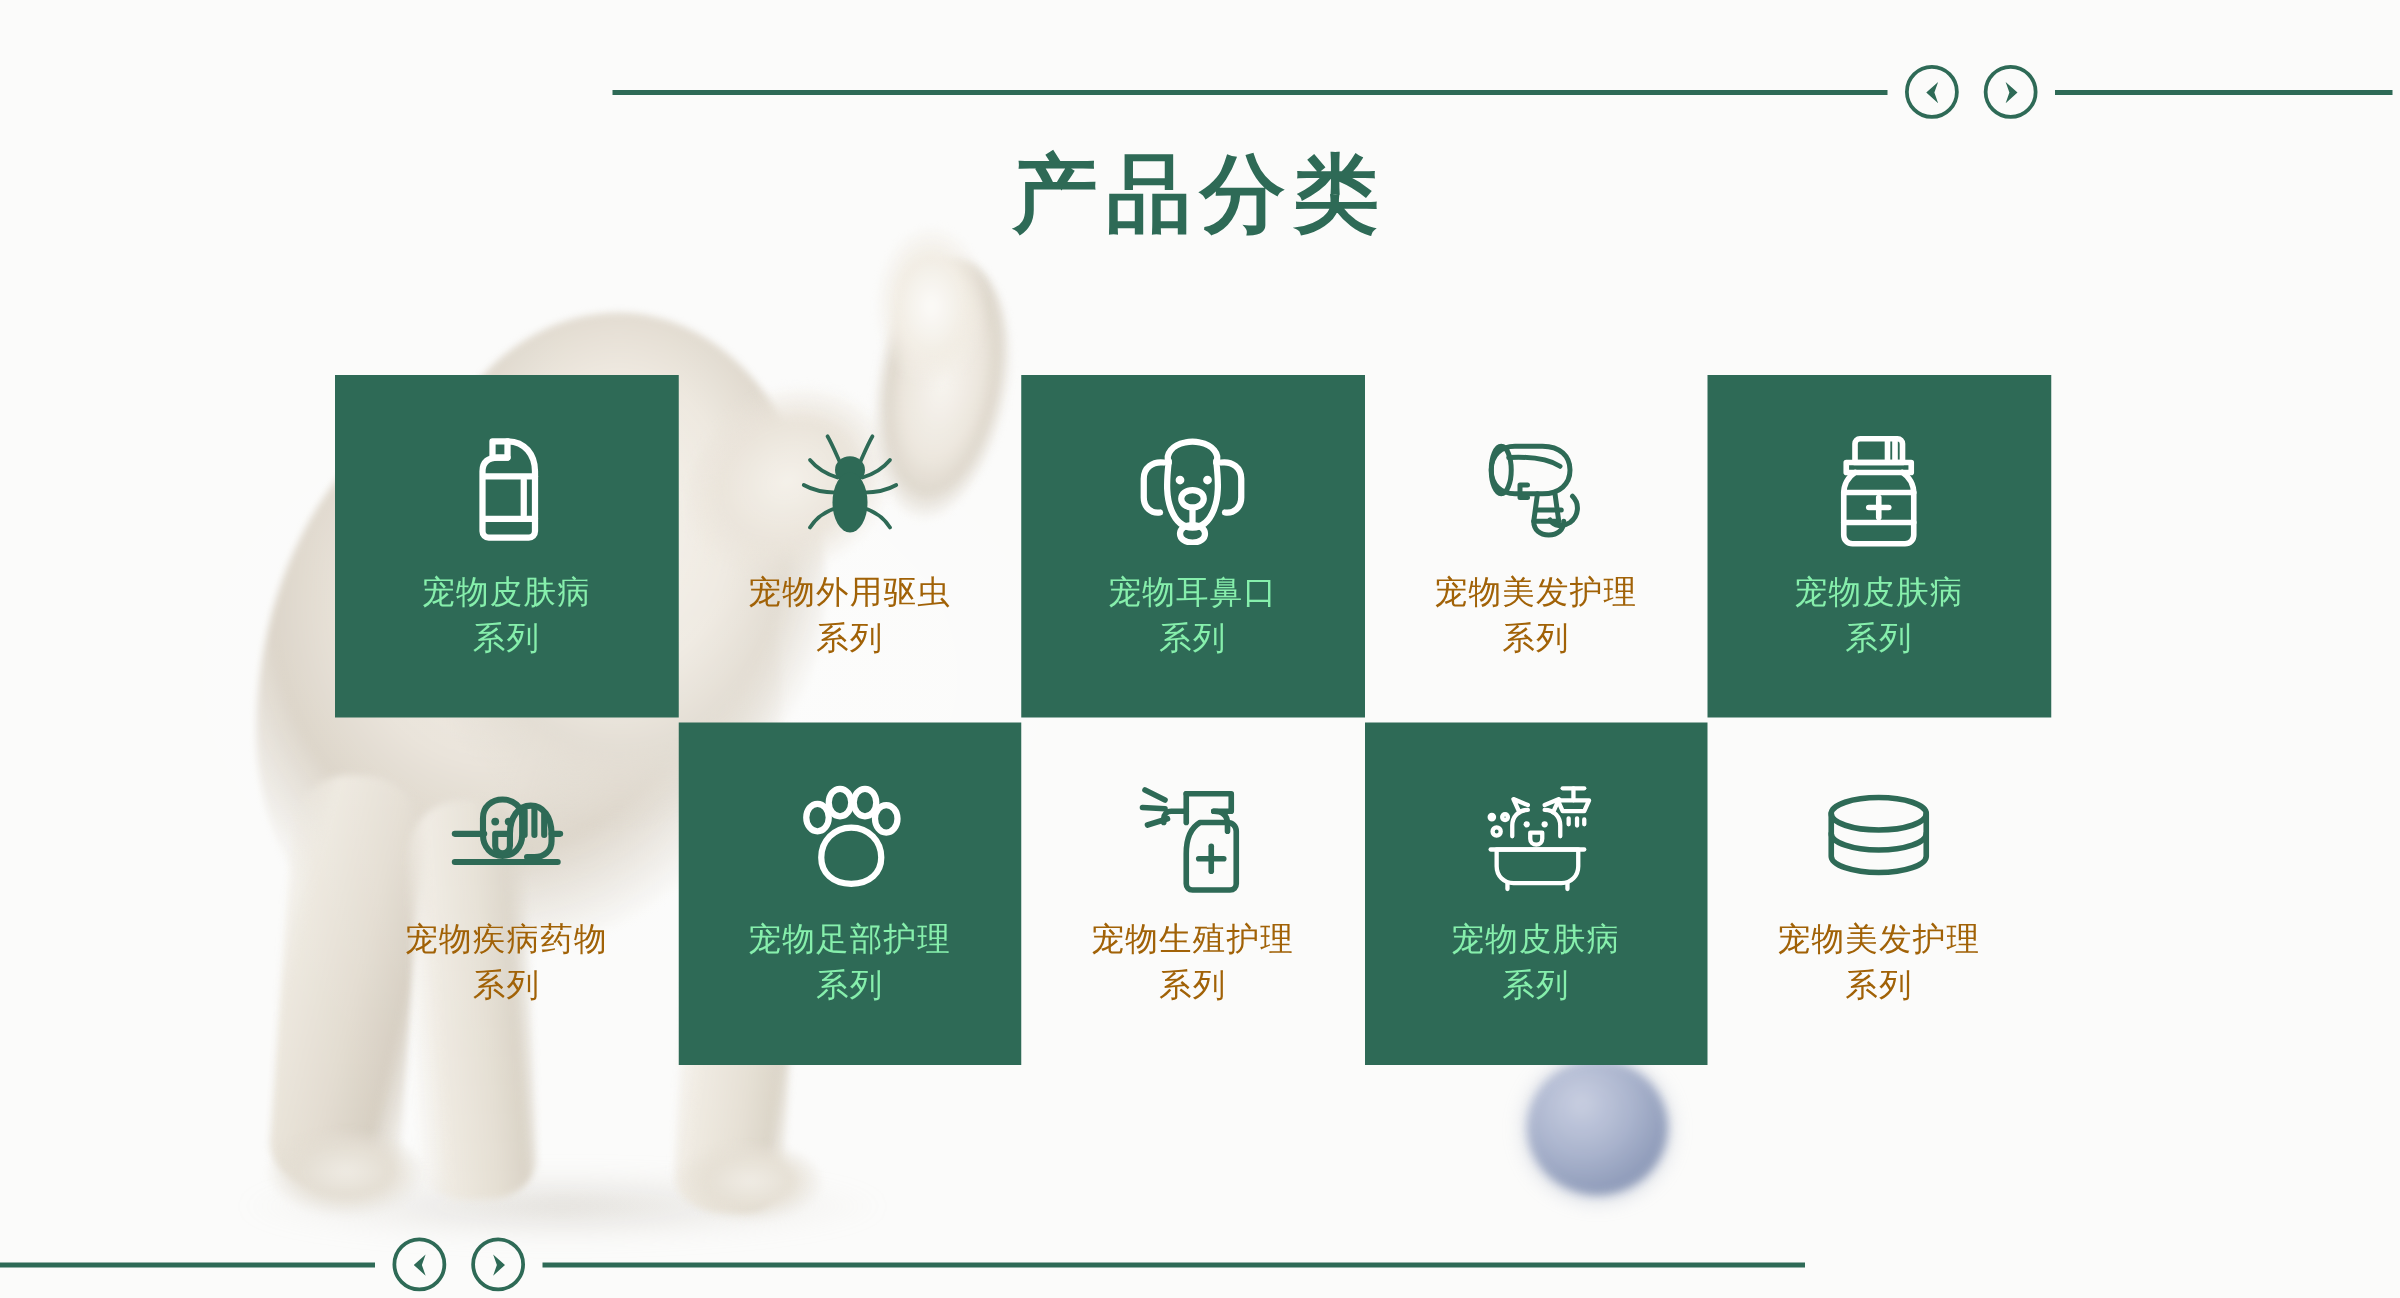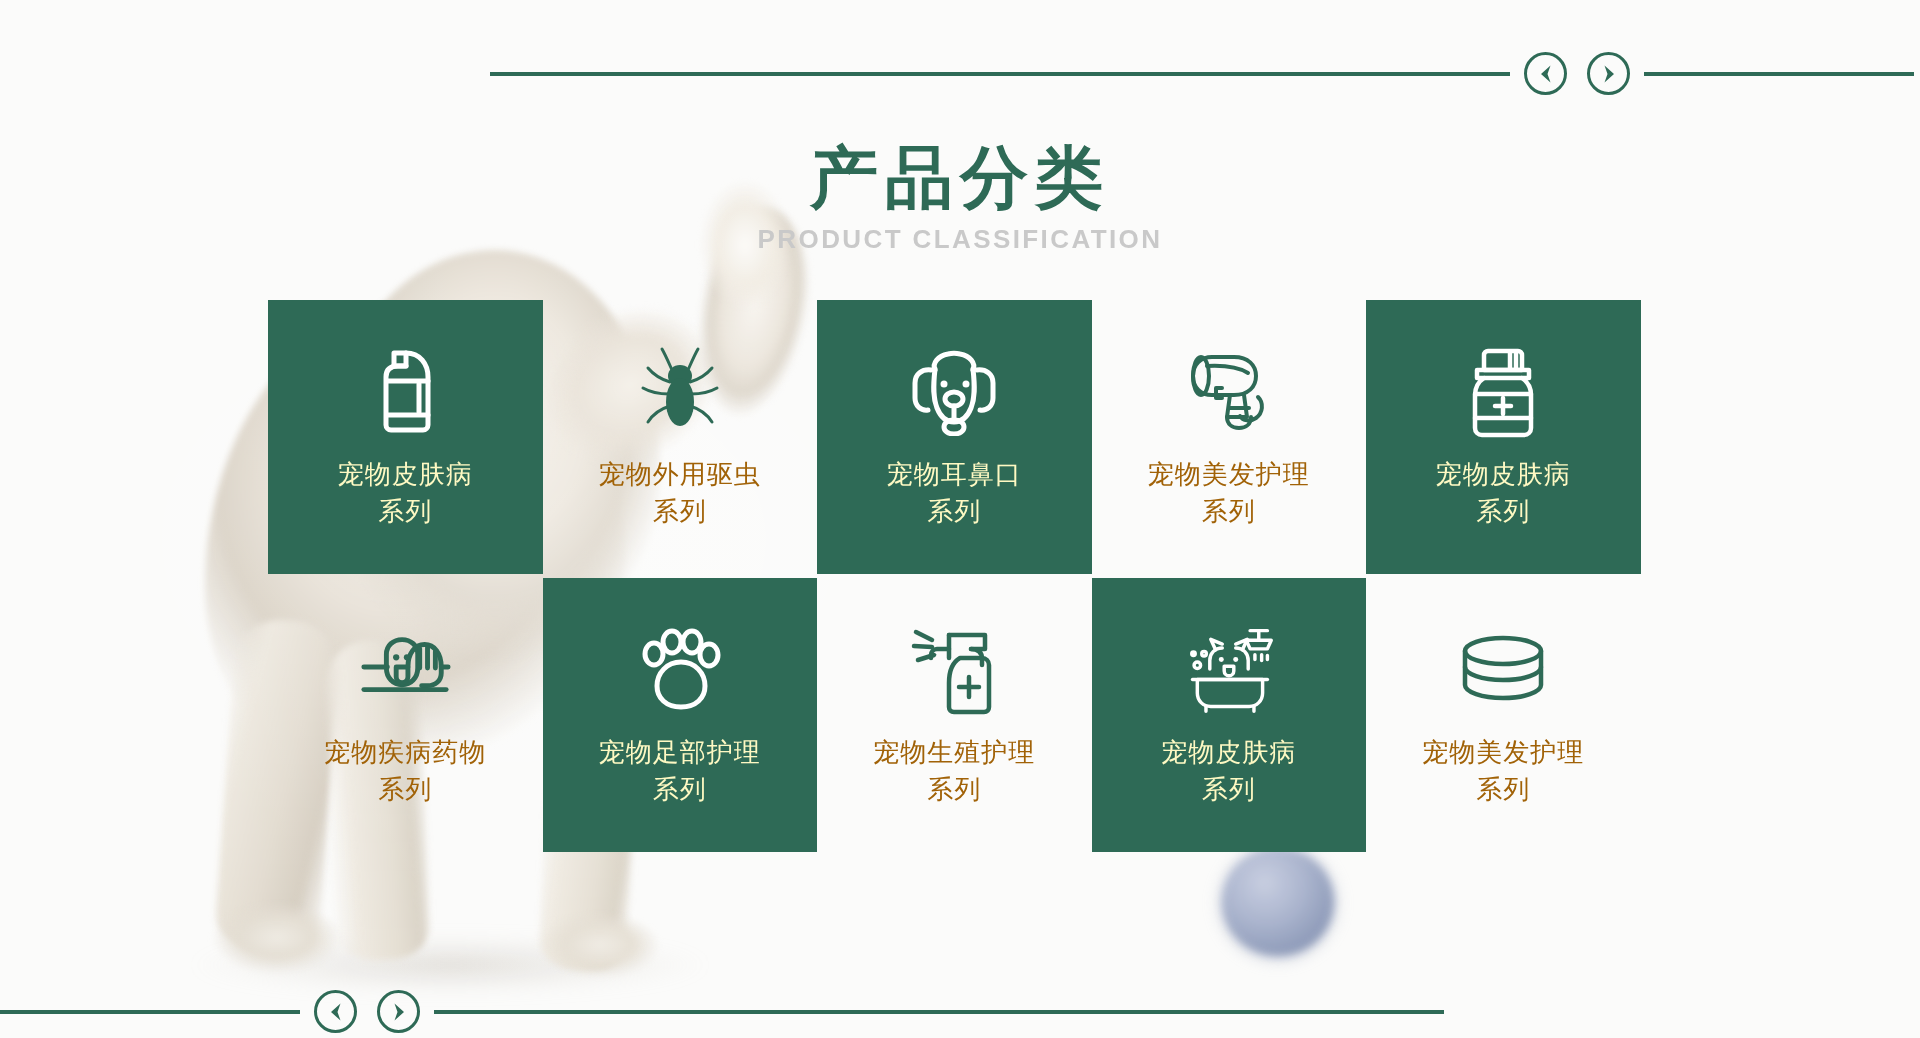--- a/index.html
+++ b/index.html
@@ -139,21 +139,21 @@
     display: flex; align-items: center; justify-content: center;
     flex: 0 0 auto;
     background: transparent;
   }
   .arrow-btn + .arrow-btn { margin-left: 20px; }
   .arrow-btn svg { display: block; }
 
   
   #heading {
     position: absolute;
-    top: 144px; left: 0; width: 1920px;
+    top: 122px; left: 0; width: 1920px;
     text-align: center;
   }
   #title {
     font-size: 68px;
     font-weight: 700;
     color: #2e6a56;
     letter-spacing: 7px;
     line-height: 1;
     font-family: "DejaVu Sans", "Liberation Sans", sans-serif;
   }
@@ -194,21 +194,21 @@
   }
   .tile-icon svg { display: block; }
 
   .tile-label {
     font-size: 26px;
     line-height: 1.42;
     text-align: center;
     letter-spacing: 1px;
     font-family: "DejaVu Sans", "Liberation Sans", sans-serif;
   }
-  .tile.filled .tile-label { color: #fef9c3; }
+  .tile.filled .tile-label { color: #86efac; }
   .tile.plain  .tile-label { color: #a16207; }
   .tile-label .l2 { display: block; }
 </style>
 </head>
 <body>
 
 <div id="photo-backdrop">
   <div class="dog shadow-pool"></div>
   <div class="dog dog-body"></div>
   <div class="dog dog-body2"></div>
@@ -235,21 +235,20 @@
   <div class="arrow-btn">
     <svg width="22" height="22" viewBox="0 0 22 22">
       <path d="M6.5 2.5 L16 11 L6.5 19.5 L9.5 11 Z" fill="#2e6a56"></path>
     </svg>
   </div>
   <div class="rule" style="width:270px; margin-left:14px;"></div>
 </div>
 
 <div id="heading">
   <div id="title">产品分类</div>
-  <div id="subtitle">PRODUCT CLASSIFICATION</div>
 </div>
 
 <div id="grid">
 
   <div class="tile filled">
     <div class="tile-icon">
       <svg width="66" height="90" viewBox="0 0 66 90">
         <g fill="none" stroke="#ffffff" stroke-width="5" stroke-linejoin="round" stroke-linecap="round">
           <path d="M22 6 h12 v13 h-12 z"></path>
           <path d="M34 6 c14 0 22 11 22 24 v48 a5 5 0 0 1 -5 5 h-32 a5 5 0 0 1 -5 -5 v-48 c0 -8 5 -11 12 -11 h8"></path>

